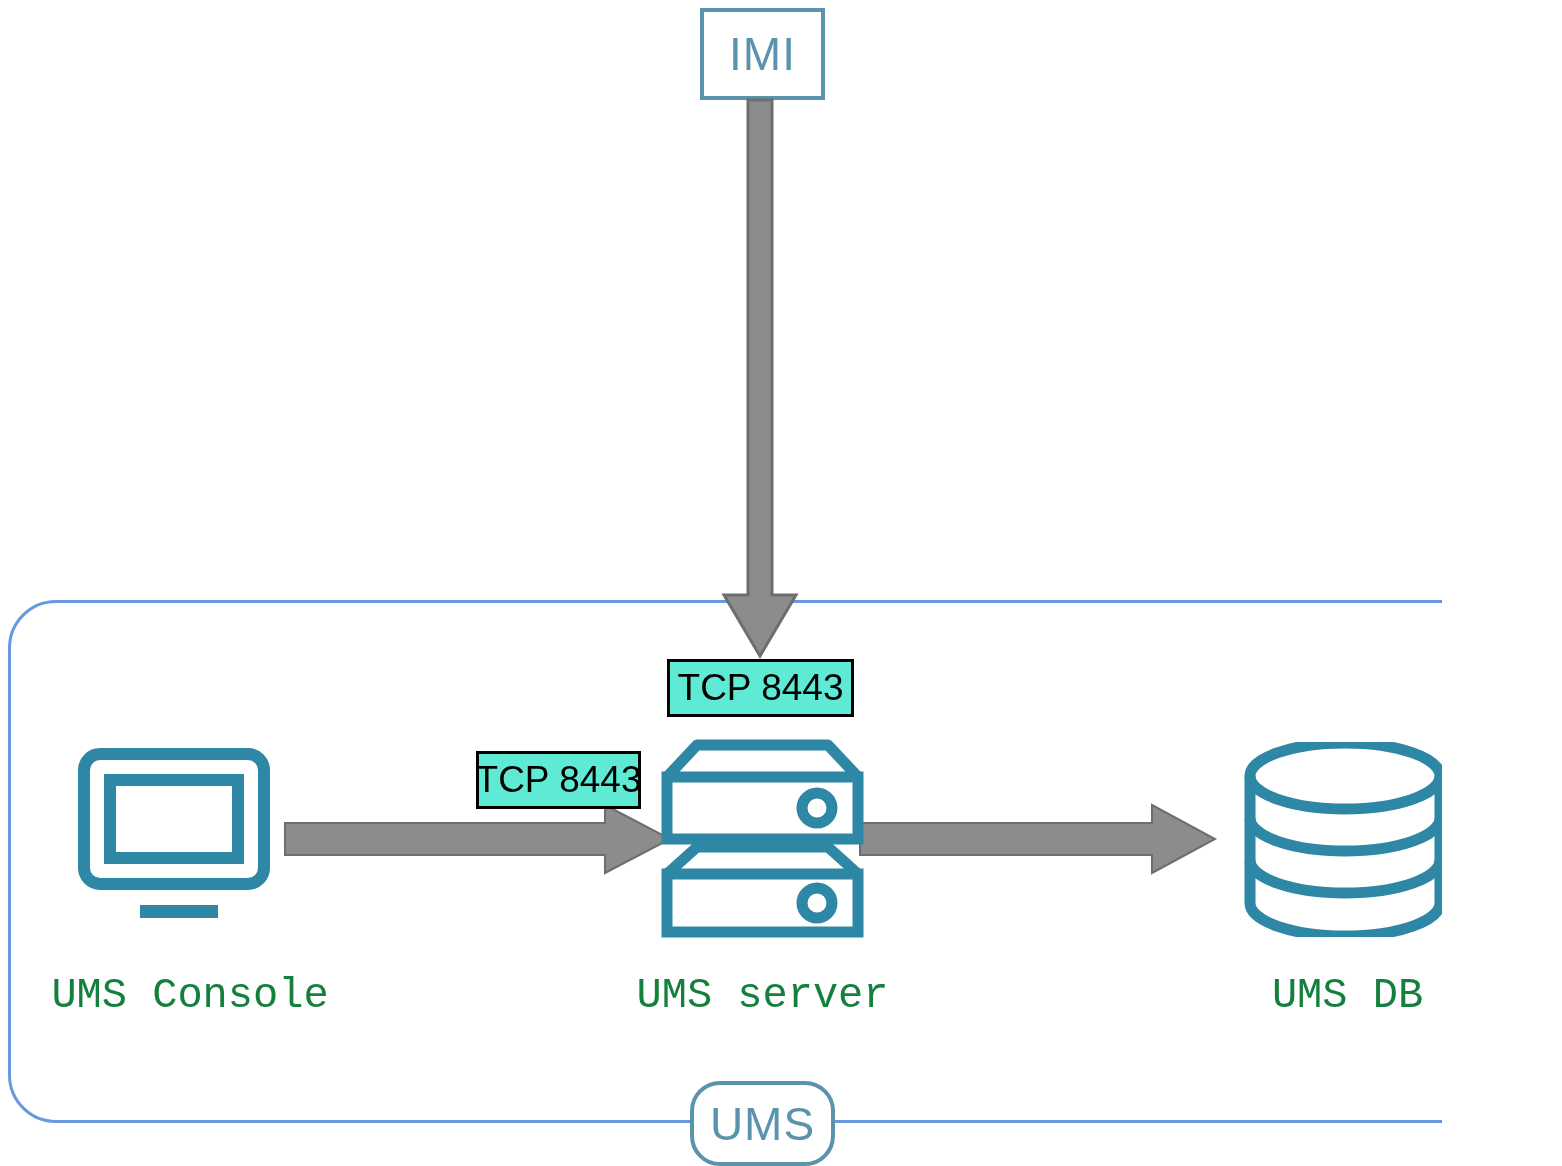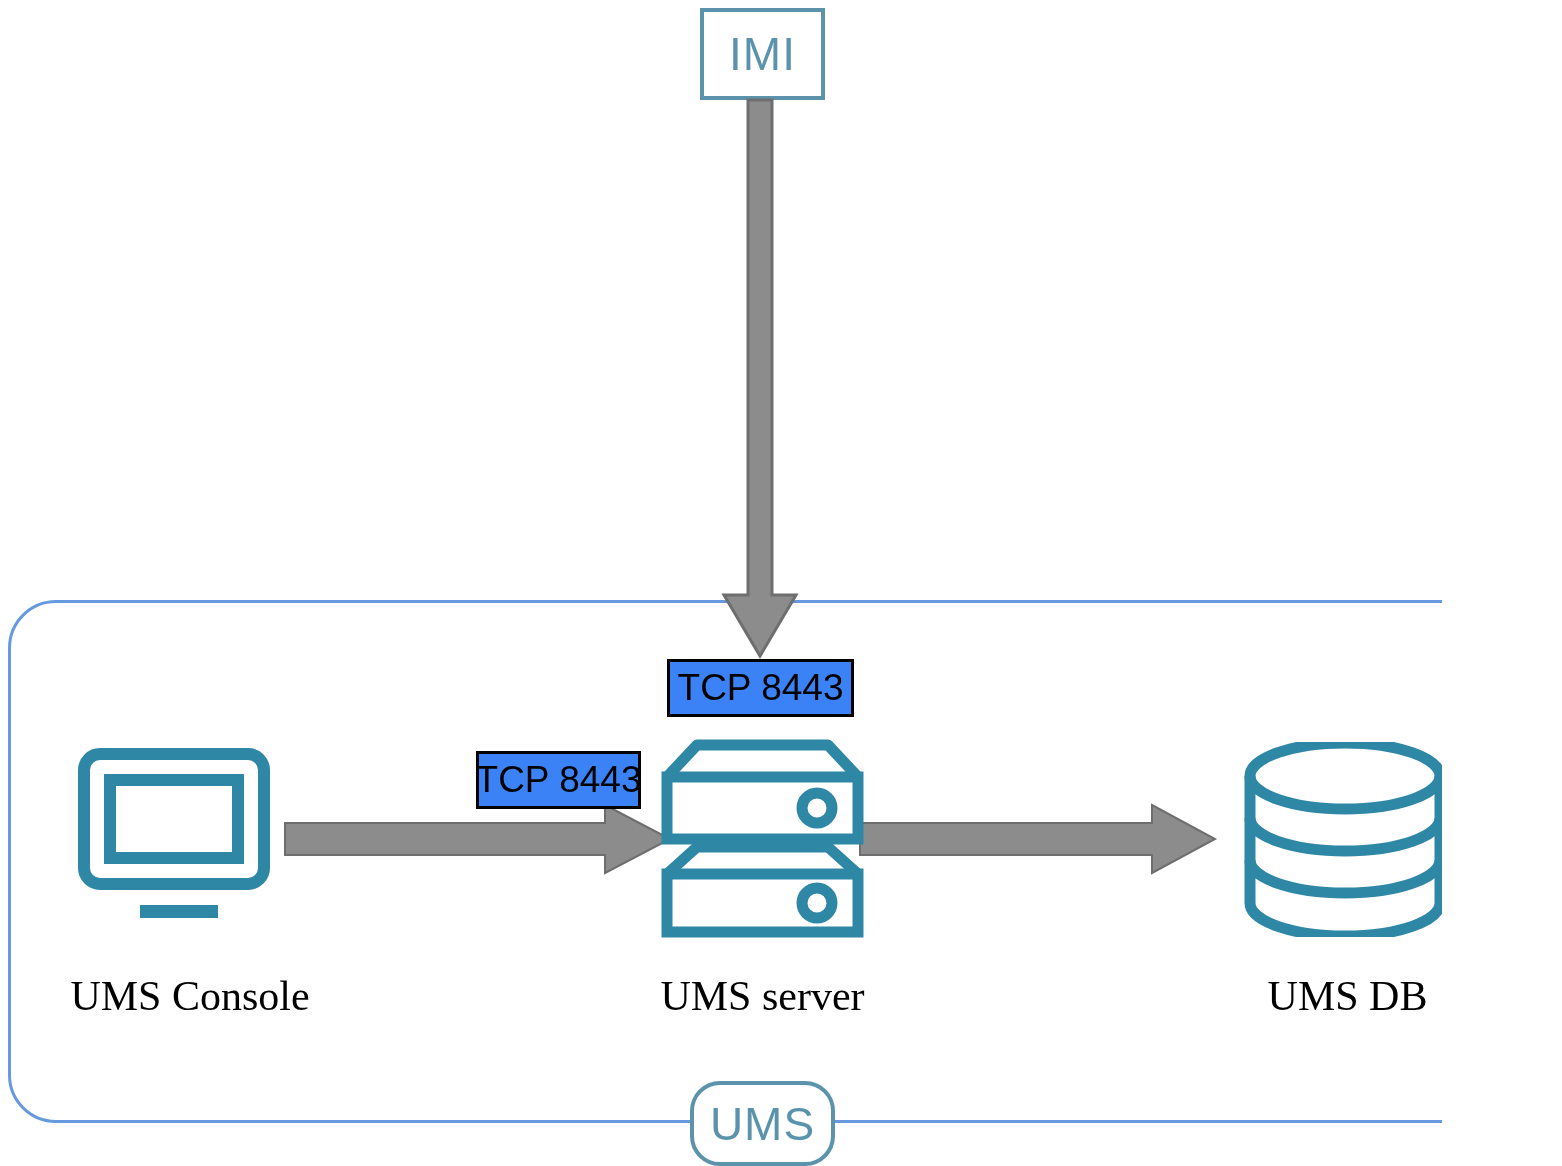--- a/index.html
+++ b/index.html
@@ -59,21 +59,21 @@
     height: 85px;
     z-index: 7;
     border-radius: 30px;
   }
 
   
   .port-box {
     position: absolute;
     box-sizing: border-box;
     border: 3px solid #000000;
-    background: #3b82f6;
+    background: #5eead4;
     display: flex;
     align-items: center;
     justify-content: center;
     color: #000000;
     font-size: 37px;
     font-family: "Liberation Sans", sans-serif;
     white-space: nowrap;
     z-index: 6;
   }
   .port-top     { left: 667px;  top: 659px; width: 187px; height: 58px; }
@@ -94,23 +94,23 @@
     position: absolute;
     z-index: 4;
   }
   .node-console { left: 70px;   top: 742px; width: 230px; height: 200px; }
   .node-server  { left: 655px;  top: 735px; width: 215px; height: 205px; }
   .node-db      { left: 1238px; top: 742px; width: 215px; height: 195px; }
 
   
   .node-caption {
     position: absolute;
-    color: #000000;
+    color: #15803d;
     font-size: 42px;
-    font-family: Liberation Serif, serif;
+    font-family: Liberation Mono, monospace;
     text-align: center;
     white-space: nowrap;
     z-index: 5;
   }
   .cap-console { left: 0px;    top: 972px; width: 380px; }
   .cap-server  { left: 570px;  top: 972px; width: 385px; }
   .cap-db      { left: 1155px; top: 972px; width: 385px; }
 </style>
 </head>
 <body>

